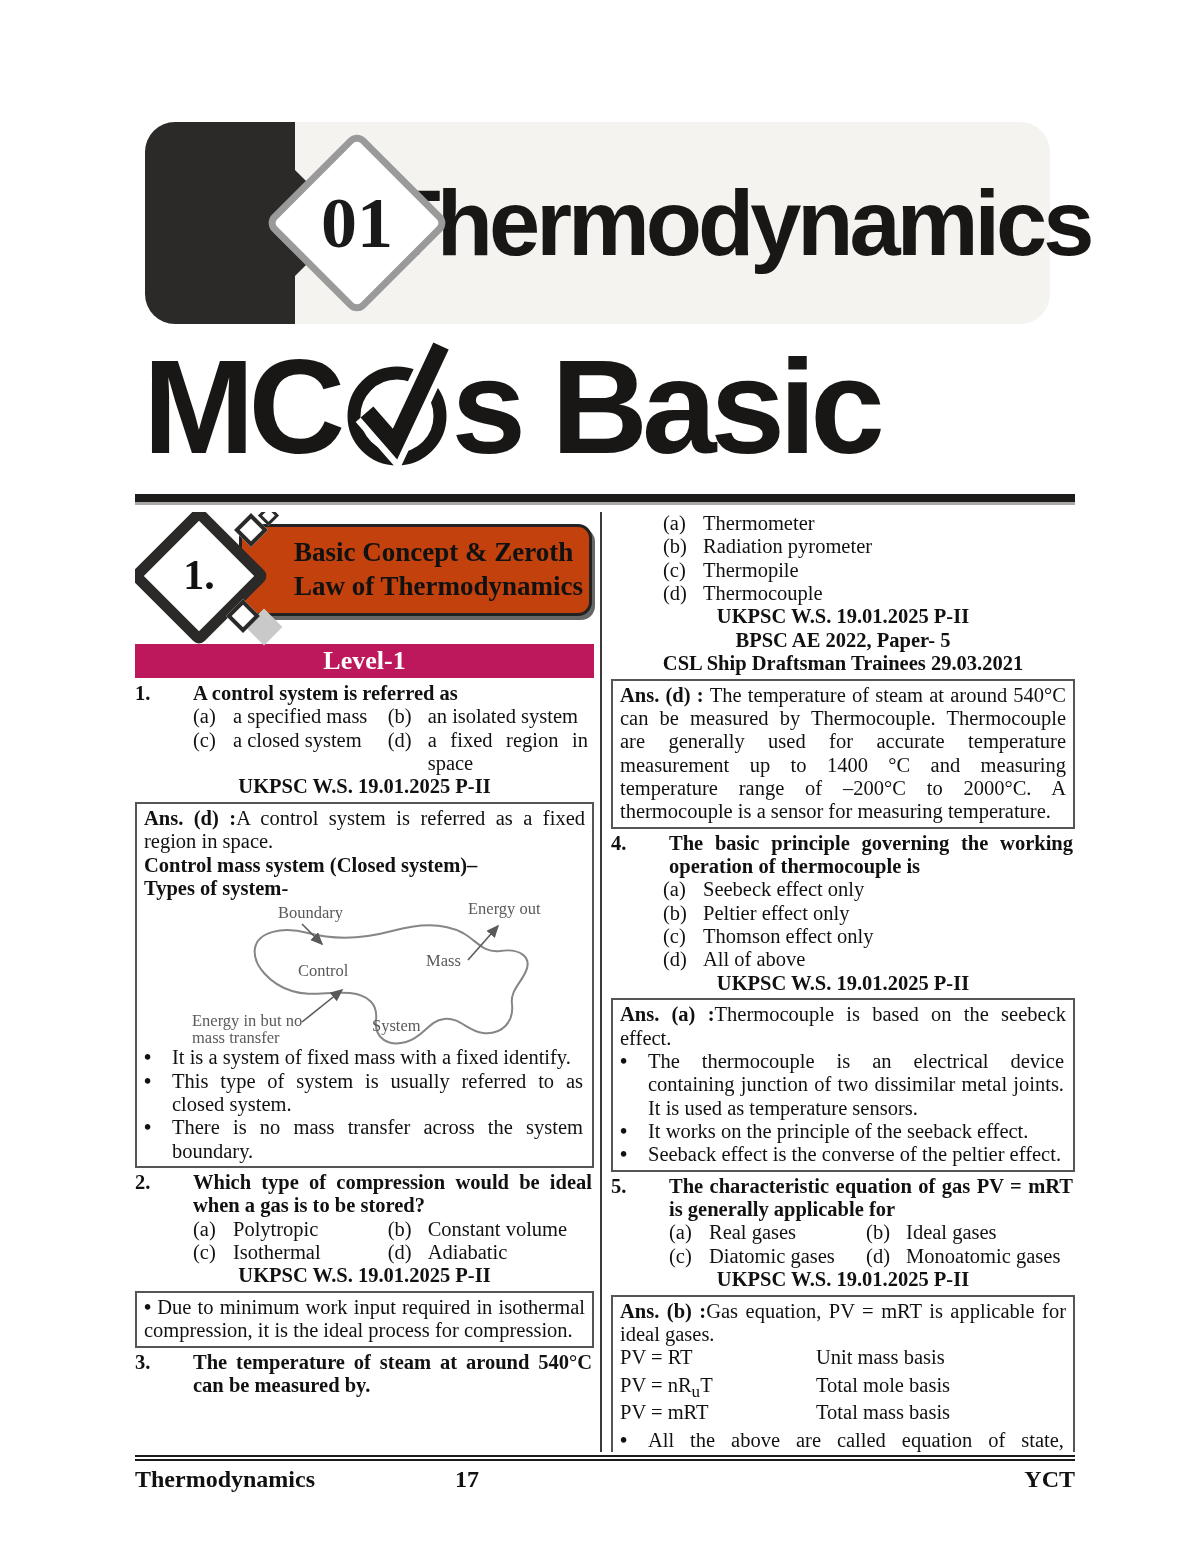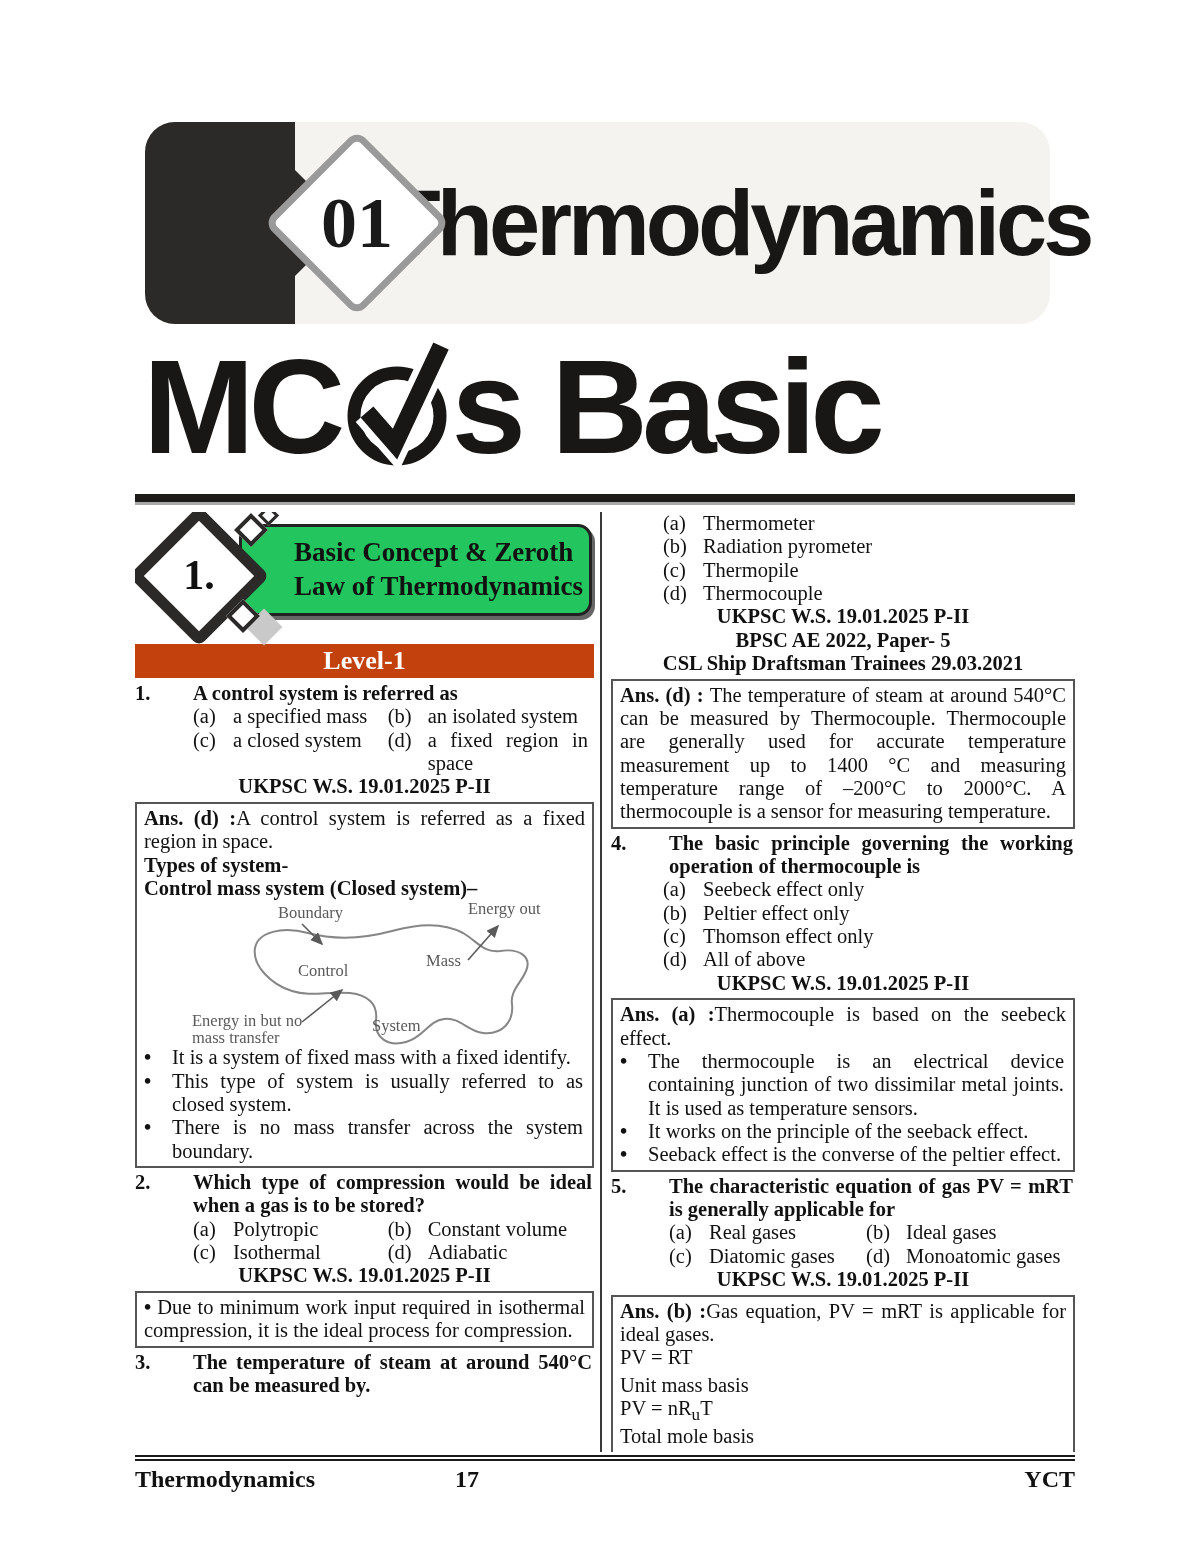--- a/index.html
+++ b/index.html
@@ -27,35 +27,35 @@
   .logo-row svg{margin:6px -2px 0 2px;}
   
   .thick-rule{position:absolute;left:135px;top:494px;width:940px;height:8px;background:#1d1c1b;
           border-bottom:3px solid #a9a9a9;}
   .columns{position:absolute;left:135px;top:512px;width:940px;height:940px;display:flex;}
   .col{box-sizing:border-box;font-size:20.5px;line-height:1.14;overflow:hidden;}
   .col-left{width:465px;padding-right:6px;}
   .col-right{width:475px;border-left:2px solid #3a3a3a;padding-left:9px;}
   
   .section-head{position:relative;height:126px;margin-top:2px;}
-  .sec-titlebox{position:absolute;left:104px;top:10px;right:2px;height:92px;background:#22c55e;
+  .sec-titlebox{position:absolute;left:104px;top:10px;right:2px;height:92px;background:#c2410c;
           border:3px solid #222;border-radius:14px;box-shadow:3px 4px 0 #666;
           display:flex;flex-direction:column;justify-content:center;padding-left:52px;
           font-weight:bold;font-size:27px;line-height:1.25;box-sizing:border-box;z-index:1;}
   .sec-diamond{position:absolute;left:14px;top:12px;width:78px;height:78px;transform:rotate(45deg);
           background:#fff;border:11px solid #2b2a29;border-radius:8px;z-index:3;}
   .sec-diamond .inner{position:absolute;inset:0;display:flex;align-items:center;justify-content:center;
           transform:rotate(-45deg);font-size:42px;font-weight:bold;}
   .mini-d{position:absolute;transform:rotate(45deg);box-sizing:border-box;}
   .mini-d.m1{left:104px;top:4px;width:24px;height:24px;background:#fff;border:4px solid #2b2a29;z-index:4;}
   .mini-d.m2{left:126px;top:-6px;width:15px;height:15px;background:#fff;border:3px solid #2b2a29;z-index:4;}
   .mini-d.m3{left:96px;top:90px;width:24px;height:24px;background:#fff;border:4px solid #2b2a29;z-index:4;}
   .mini-d.m4{left:116px;top:100px;width:26px;height:26px;background:#c9c9c9;z-index:2;}
   
-  .level-bar{height:34px;background:#c2410c;color:#fff;text-align:center;font-weight:bold;
+  .level-bar{height:34px;background:#be185d;color:#fff;text-align:center;font-weight:bold;
           font-size:26px;line-height:34px;margin:4px 0 4px 0;}
   
   .q{margin-top:3px;}
   .q-head{display:flex;font-weight:bold;}
   .q-num{width:58px;flex:none;}
   .q-text{flex:1;text-align:justify;padding-right:2px;}
   .opts2{display:grid;grid-template-columns:1fr 1.06fr;padding-left:58px;}
   .opts1{padding-left:52px;}
   .opt{display:flex;}
   .opt-label{width:40px;flex:none;}
@@ -64,21 +64,21 @@
   .src{text-align:center;font-weight:bold;}
   
   .ans{border:2px solid #555;padding:3px 7px;margin:3px 0;box-sizing:border-box;}
   .ans p{margin:0;text-align:justify;}
   .lbl{font-weight:bold;}
   .bold-line{font-weight:bold;}
   .bul{display:flex;}
   .bul .dot{width:28px;flex:none;font-weight:bold;text-align:left;}
   .bul .bul-text{flex:1;text-align:justify;padding-right:2px;}
   .bul-inline{text-align:justify;}
-  .formula-row{display:flex;flex-direction:column;}
+  .formula-row{display:flex;}
   .f-eq{width:196px;flex:none;}
   .f-desc{flex:1;}
   
   .diagram{width:440px;height:146px;margin:0 0 0 6px;display:block;}
   .diagram text{font-family:"Liberation Serif",serif;font-size:16.5px;fill:#5a5a5a;}
   
   .footer{position:absolute;left:135px;top:1455px;width:940px;border-top:6px double #1a1a1a;
           padding-top:5px;display:flex;font-weight:bold;font-size:24px;}
   .footer .fl{width:320px;}
   .footer .fc{flex:1;text-align:left;}
@@ -150,22 +150,22 @@
           <div class="opt">
               <span class="opt-label">(d)</span>
               <span class="opt-text">a fixed region in space</span>
             </div>
         </div>
         <div class="src">UKPSC W.S. 19.01.2025 P-II</div>
       </div>
 
       <div class="ans">
         <p><span class="lbl">Ans. (d) :</span><span>A control system is referred as a fixed region in space.</span></p>
+        <p class="bold-line">Control mass system (Closed system)–</p>
         <p class="bold-line">Types of system-</p>
-        <p class="bold-line">Control mass system (Closed system)–</p>
 
         <svg class="diagram" viewBox="0 0 440 146">
           <defs>
             <marker id="ah" markerWidth="9" markerHeight="8" refX="7" refY="3.5" orient="auto">
               <path d="M0,0 L8,3.5 L0,7 Z" fill="#5a5a5a"></path>
             </marker>
           </defs>
           <path d="M 105,48
                    C 108,32 132,26 158,33
                    C 188,41 216,38 242,31

